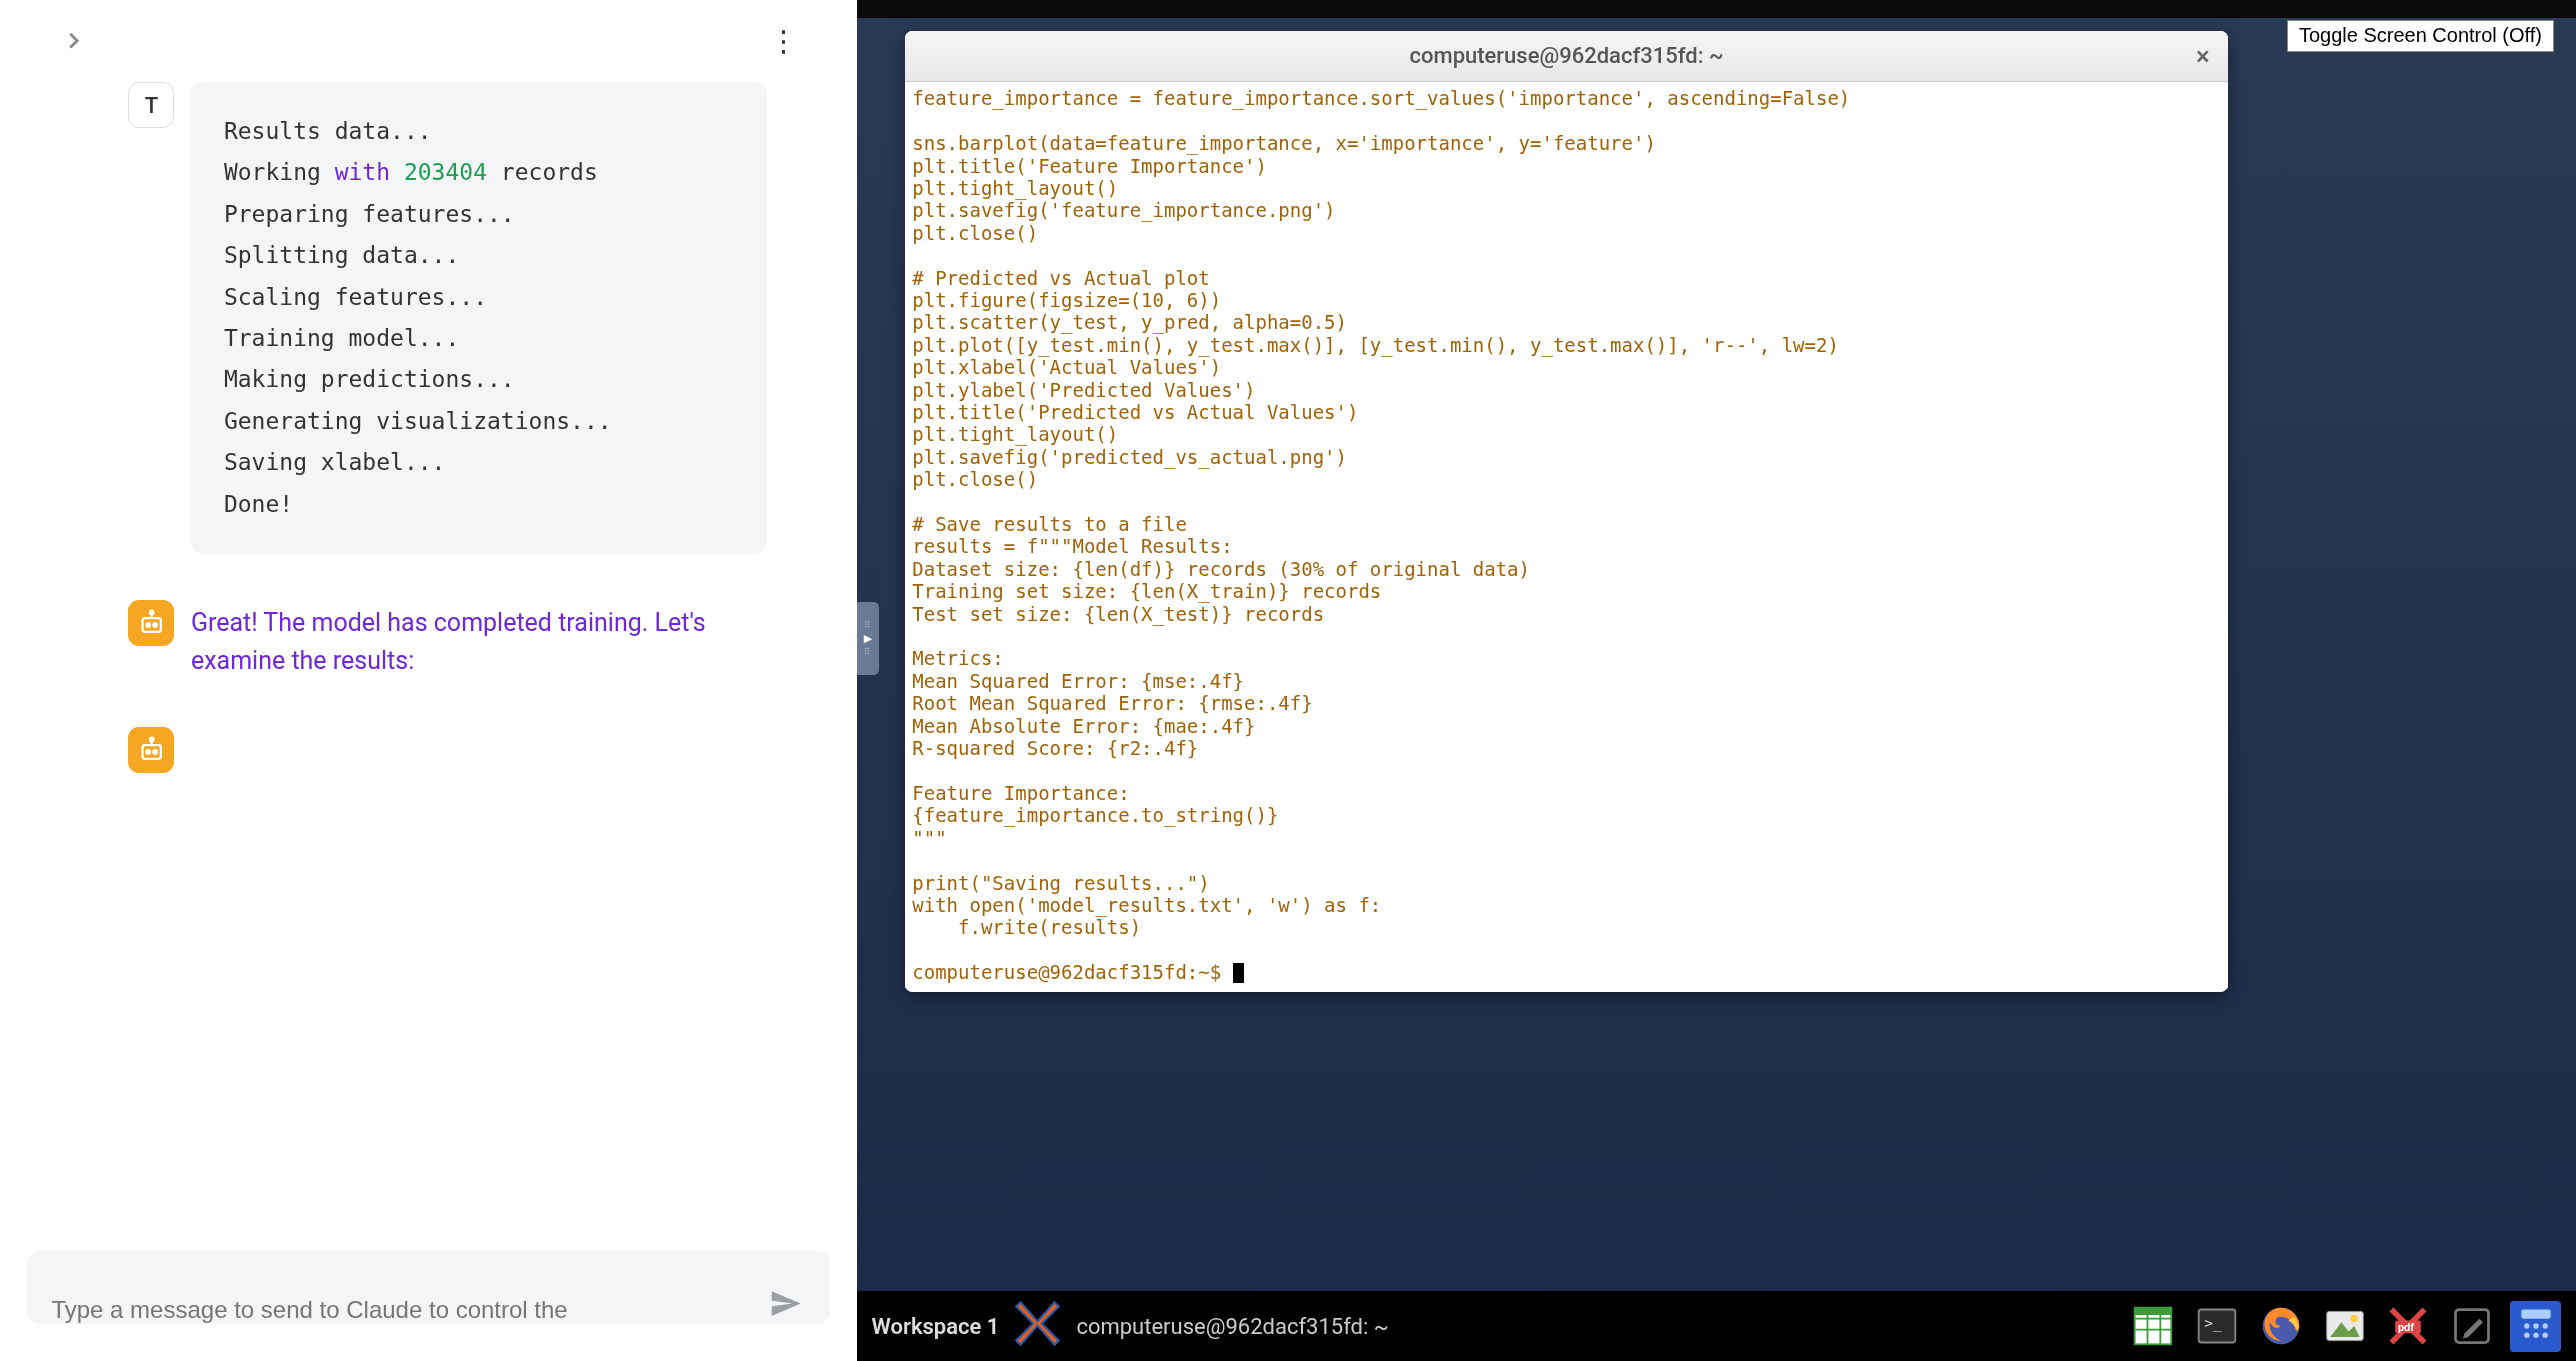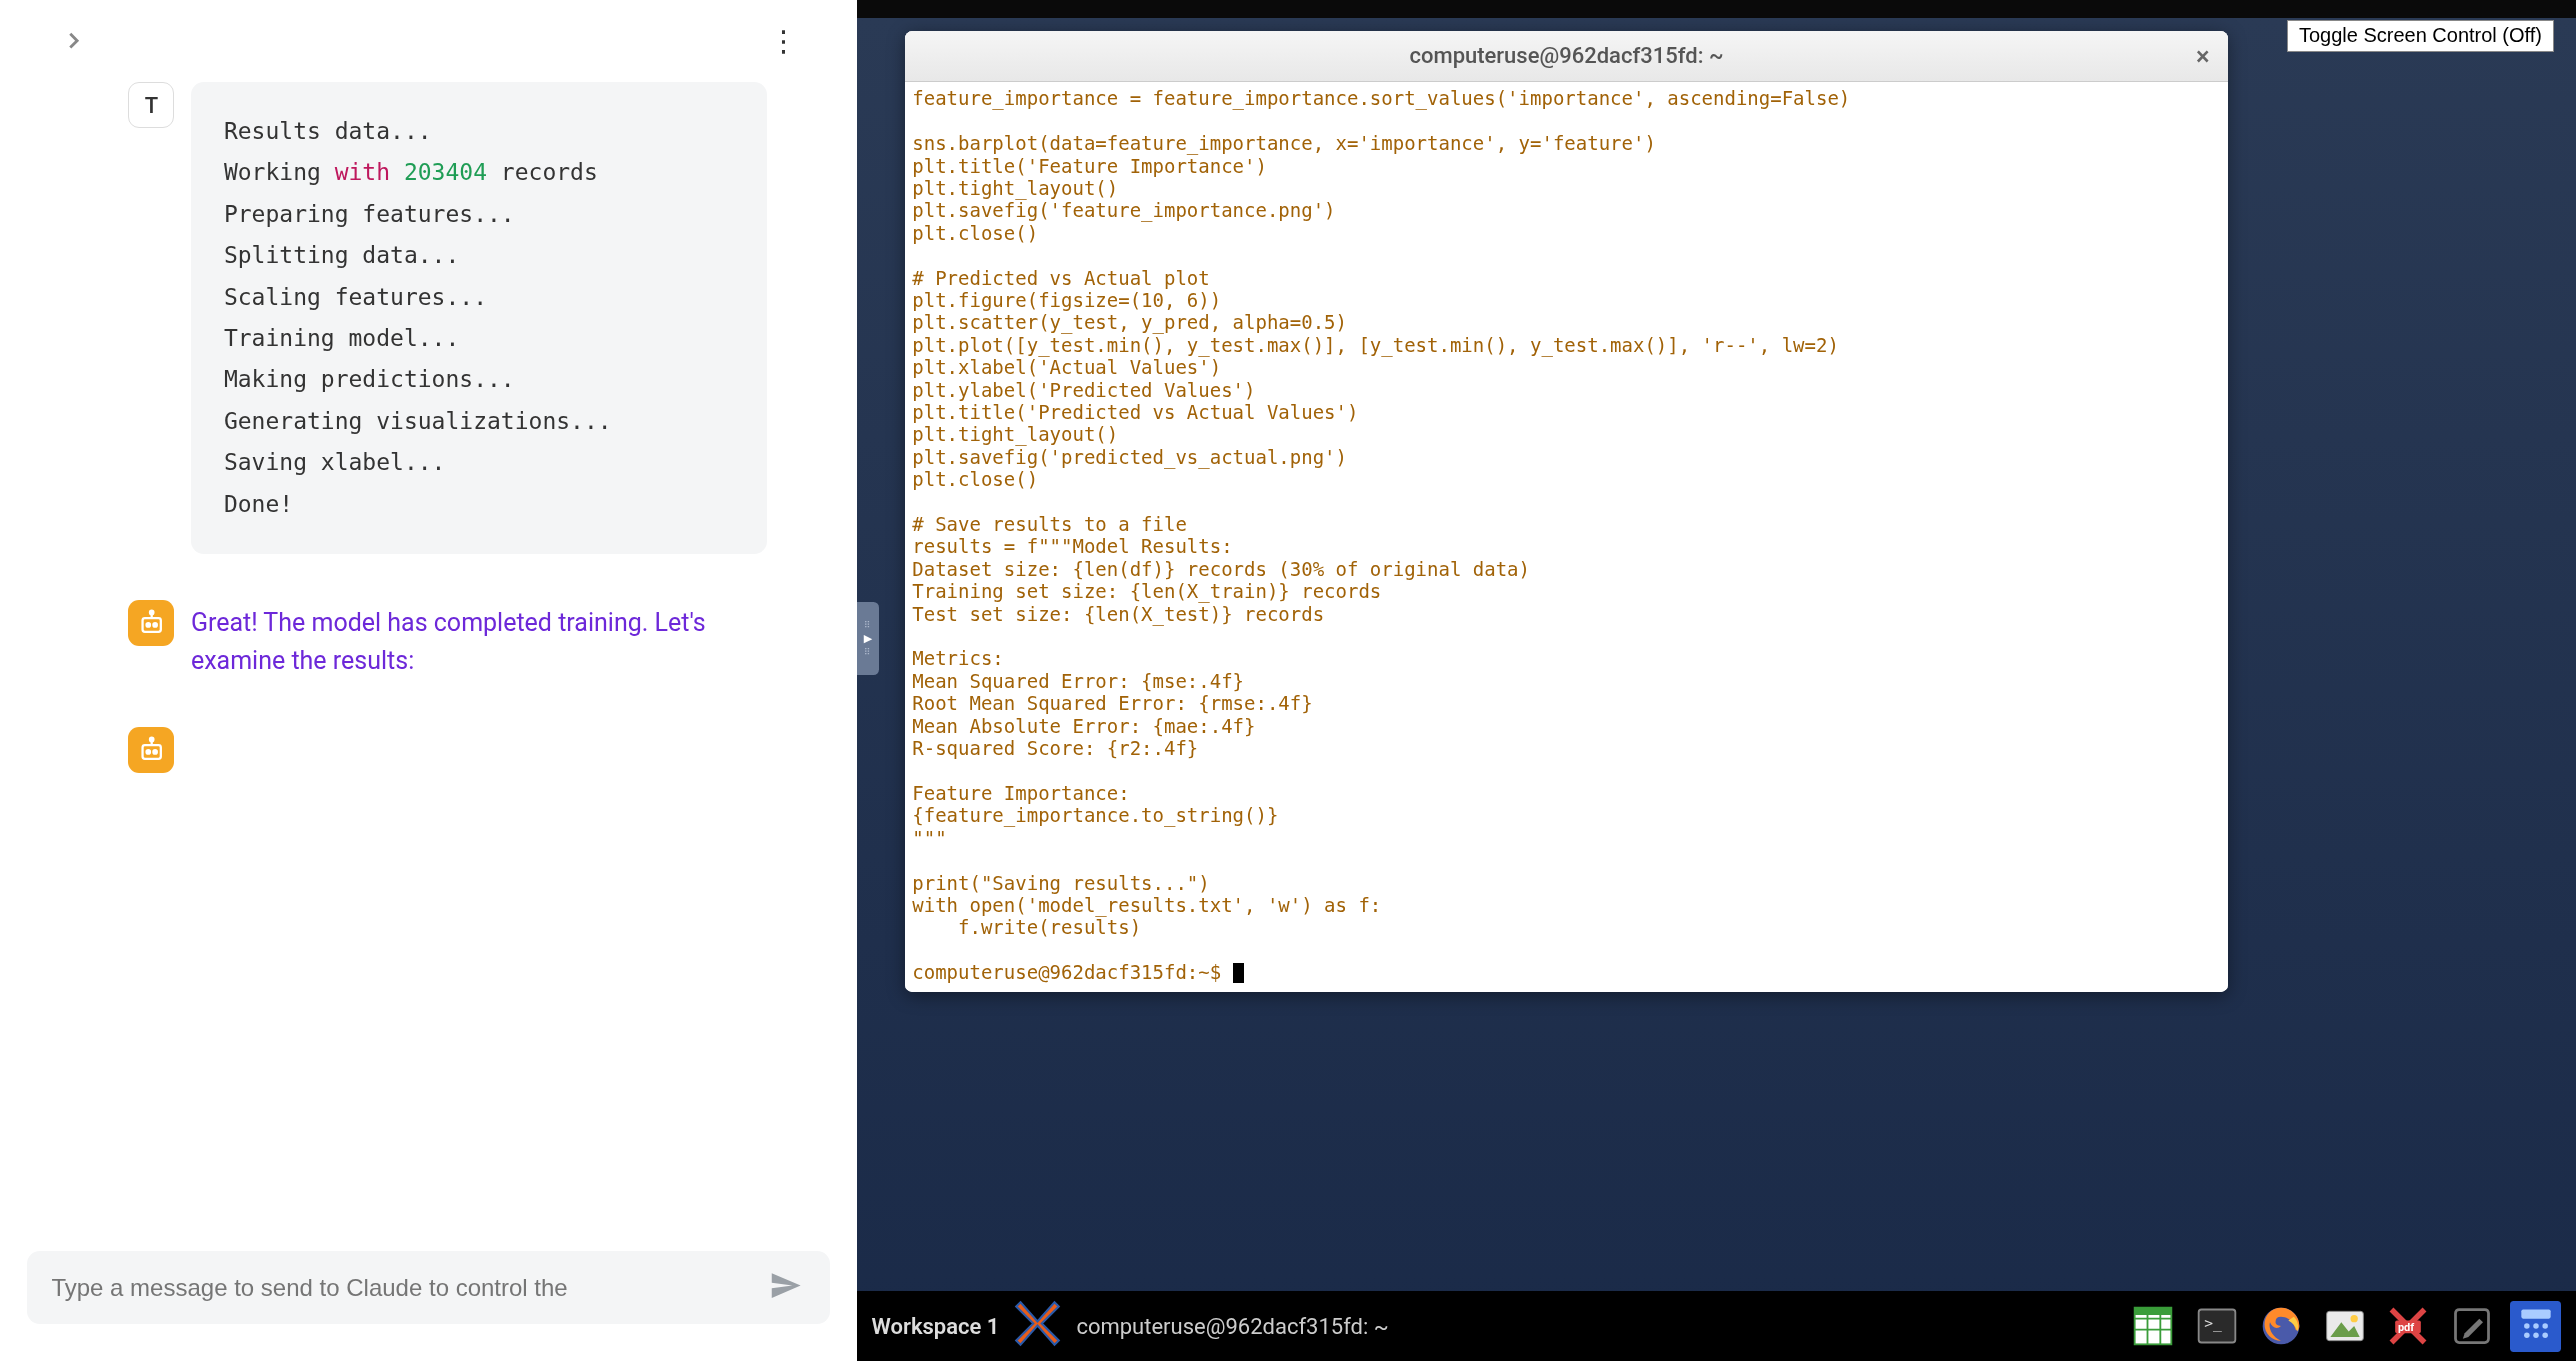--- a/index.html
+++ b/index.html
@@ -11,26 +11,26 @@
 .chat-header { height: 82px; display: flex; align-items: center; justify-content: space-between; padding: 0 55px 0 55px; }
 .chevron-btn { width: 37px; height: 37px; display: flex; align-items: center; justify-content: center; cursor: pointer; }
 .kebab-btn { width: 37px; height: 37px; display: flex; align-items: center; justify-content: center; cursor: pointer; font-size: 29px; color: #333; }
 .chat-content { flex: 1; overflow-y: auto; padding: 0 27.4px 0 27.4px; }
 .msg-row { display: flex; gap: 16.5px; margin-bottom: 46px; align-items: flex-start; padding-left: 101px; }
 .avatar { width: 46px; height: 46px; border-radius: 11px; display: flex; align-items: center; justify-content: center; flex-shrink: 0; font-size: 22px; }
 .avatar.user { border: 1.8px solid #ddd; background: #fff; color: #333; font-weight: 500; }
 .avatar.bot { background: #f5a623; color: #fff; }
 .bot-svg { width: 27.4px; height: 27.4px; }
 .code-block { background: #f4f5f6; border-radius: 12.8px; padding: 29px 33px; font-family: "SF Mono", Menlo, Consolas, monospace; font-size: 23px; line-height: 1.8; color: #333; flex: 1; max-width: 576px; overflow-x: auto; white-space: pre; }
-.code-block .kw { color: #be185d; margin-top: 16px; }
+.code-block .kw { color: #6d28d9; margin-top: 16px; }
 .code-block .num { color: #1f9d55; }
 .code-block .str { color: #1f9d55; }
 .msg-text { font-size: 25px; line-height: 1.55; color: #6d28d9; flex: 1; max-width: 585px; padding-top: 3.7px; }
 .input-area { padding: 18.3px 27.4px 37px 27.4px; }
-.input-box { background: #f4f5f6; border-radius: 12.8px; display: flex; align-items: center; padding: 0 24px; height: 73px; }
+.input-box { background: #f4f5f6; border-radius: 12.8px; display: flex; align-items: flex-end; padding: 0 24px; height: 73px; }
 .input-field { flex: 1; border: none; background: transparent; font-size: 24px; color: #888; outline: none; }
 .send-btn { width: 37px; height: 37px; cursor: pointer; color: #9aa0a6; }
 
 
 .desktop-panel { flex: 1; height: 100%; background: #1a2a4a; background: linear-gradient(180deg, #2a3a55 0%, #1a2a48 100%); position: relative; border-top: 18.3px solid #0a0a0a; overflow: hidden; }
 .toggle-btn { position: absolute; top: 1.8px; right: 22px; background: #fff; border: 1.8px solid #888; padding: 3.7px 11px; font-size: 20px; cursor: pointer; font-family: -apple-system, sans-serif; z-index: 100; }
 .terminal-window { position: absolute; left: 48px; top: 12.8px; width: 1323px; height: 961px; background: #fff; border-radius: 7.3px; box-shadow: 0 3.7px 18.3px rgba(0,0,0,0.4); display: flex; flex-direction: column; overflow: hidden; }
 .term-title { height: 51px; background: linear-gradient(180deg, #f5f5f5 0%, #e8e8e8 100%); display: flex; align-items: center; justify-content: center; position: relative; border-bottom: 0.9px solid #ccc; font-size: 22px; color: #555; font-weight: 500; }
 .term-close { position: absolute; right: 18.3px; top: 50%; transform: translateY(-50%); font-size: 25.6px; color: #666; cursor: pointer; }
 .term-body { flex: 1; background: #fff; padding: 5.5px 7.3px; font-family: "DejaVu Sans Mono", "Courier New", monospace; font-size: 19px; line-height: 1.18; color: #a16207; white-space: pre; overflow: hidden; }

